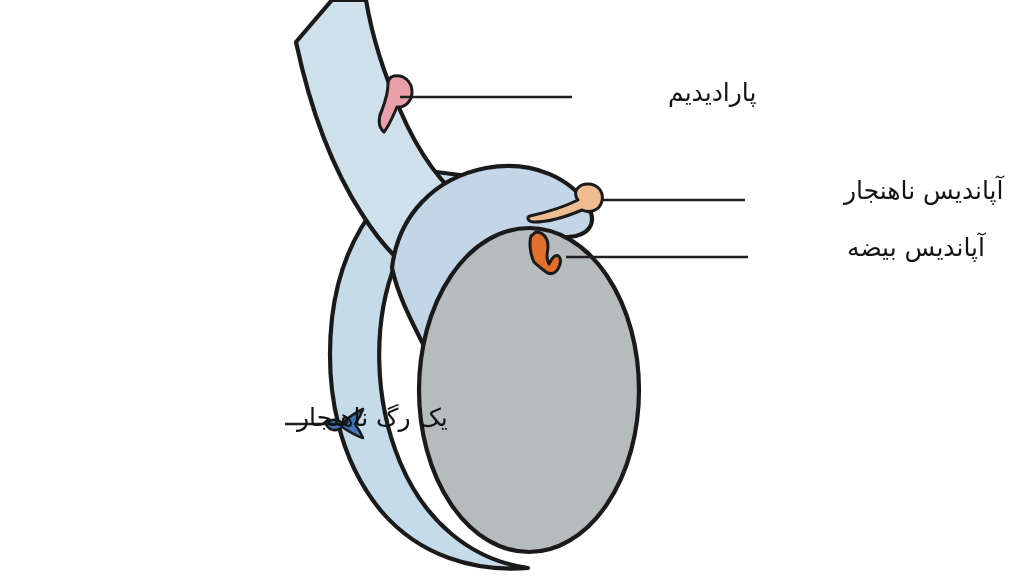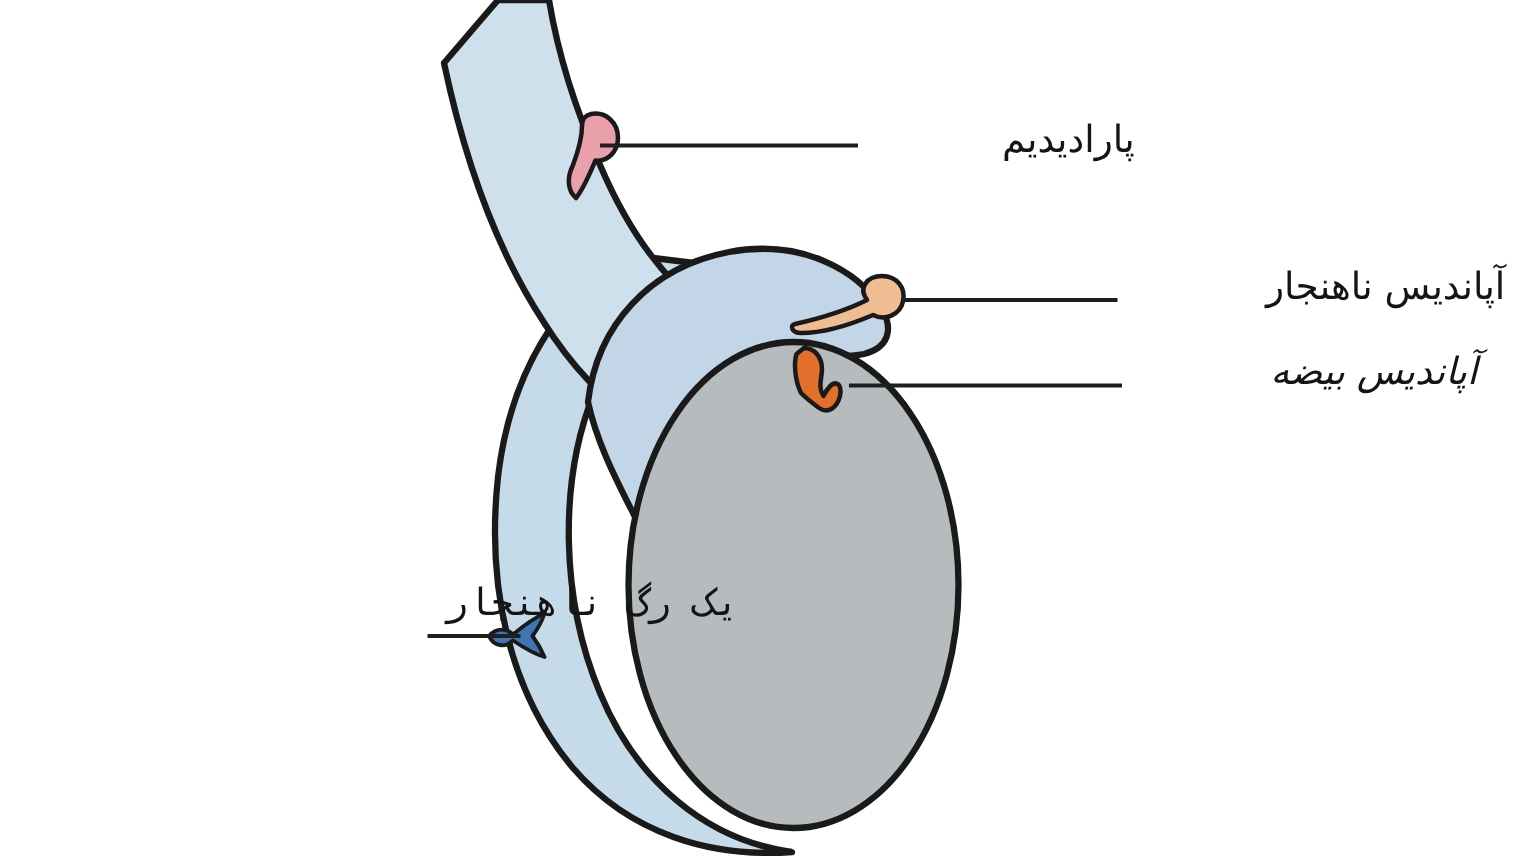--- a/index.html
+++ b/index.html
@@ -32,22 +32,22 @@
     font-family: "DejaVu Sans", "Liberation Sans", sans-serif;
     font-size: 25px;
     line-height: 1.05;
     white-space: nowrap;
     direction: rtl;
     unicode-bidi: isolate;
     font-weight: 400;
   }
   #label-paradidymis { left: 476px; top: 80px; }
   #label-appendix-epididymis { left: 652px; top: 178px; }
-  #label-appendix-testis { left: 655px; top: 235px; font-style: italic; }
-  #label-aberrant-vessel { left: 105px; top: 391px; font-family: Liberation Mono, monospace; }
+  #label-appendix-testis { left: 655px; top: 235px; }
+  #label-aberrant-vessel { left: 105px; top: 405px; }
 </style>
 </head>
 <body>
 
 <div id="stage">
 
   <svg id="figure" viewBox="0 0 1024 576" xmlns="http://www.w3.org/2000/svg">
 
     <path d="M 420 170
              C 372 196, 340 250, 332 318

